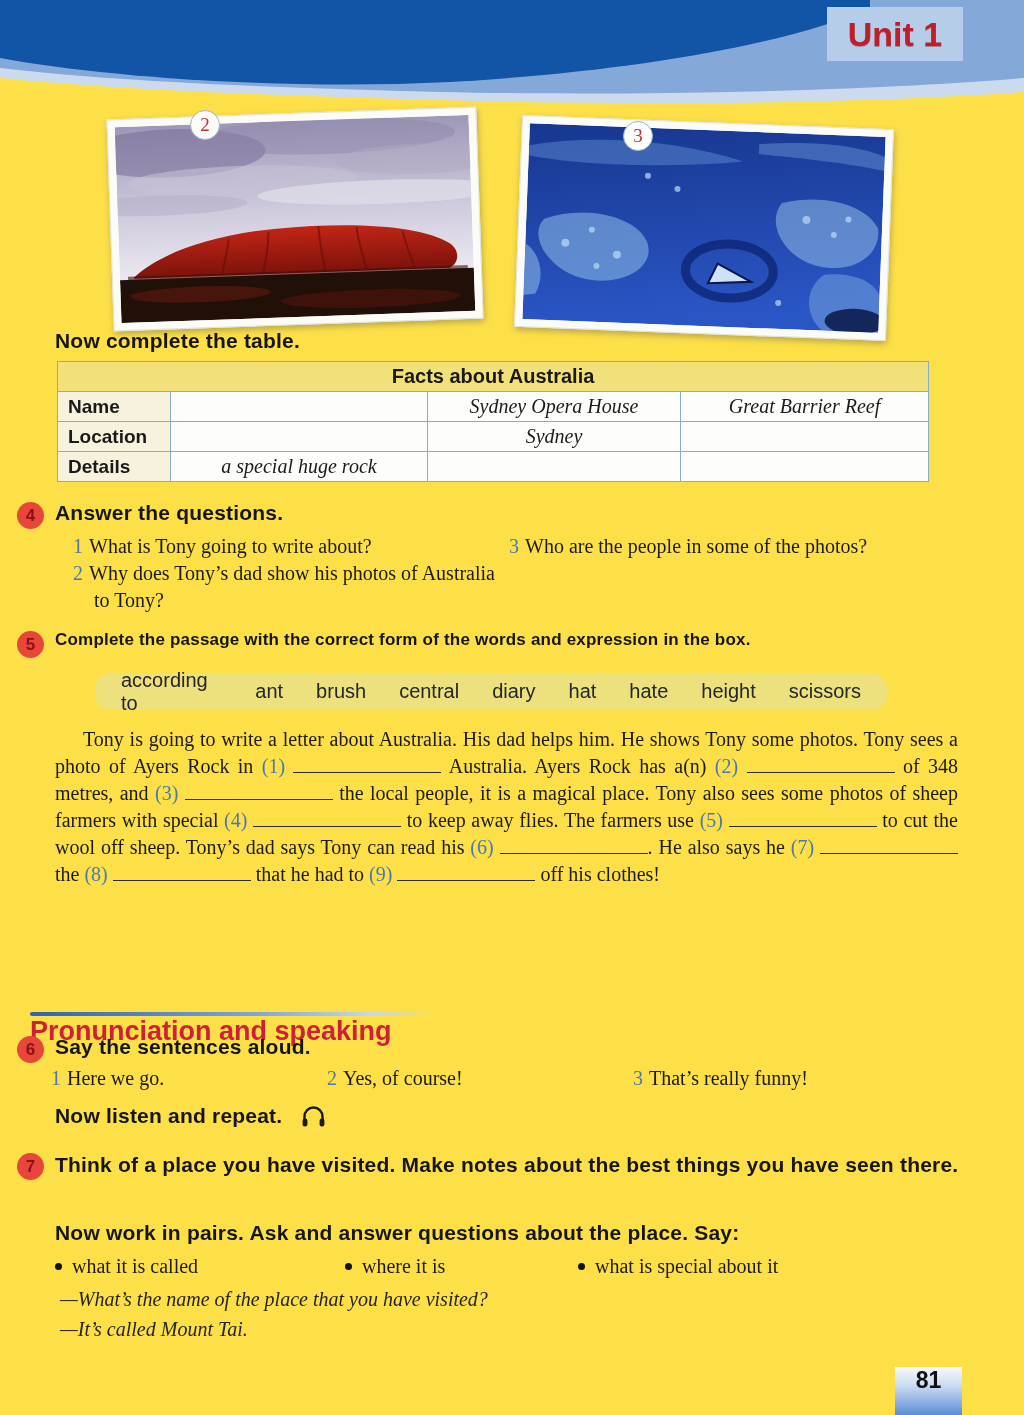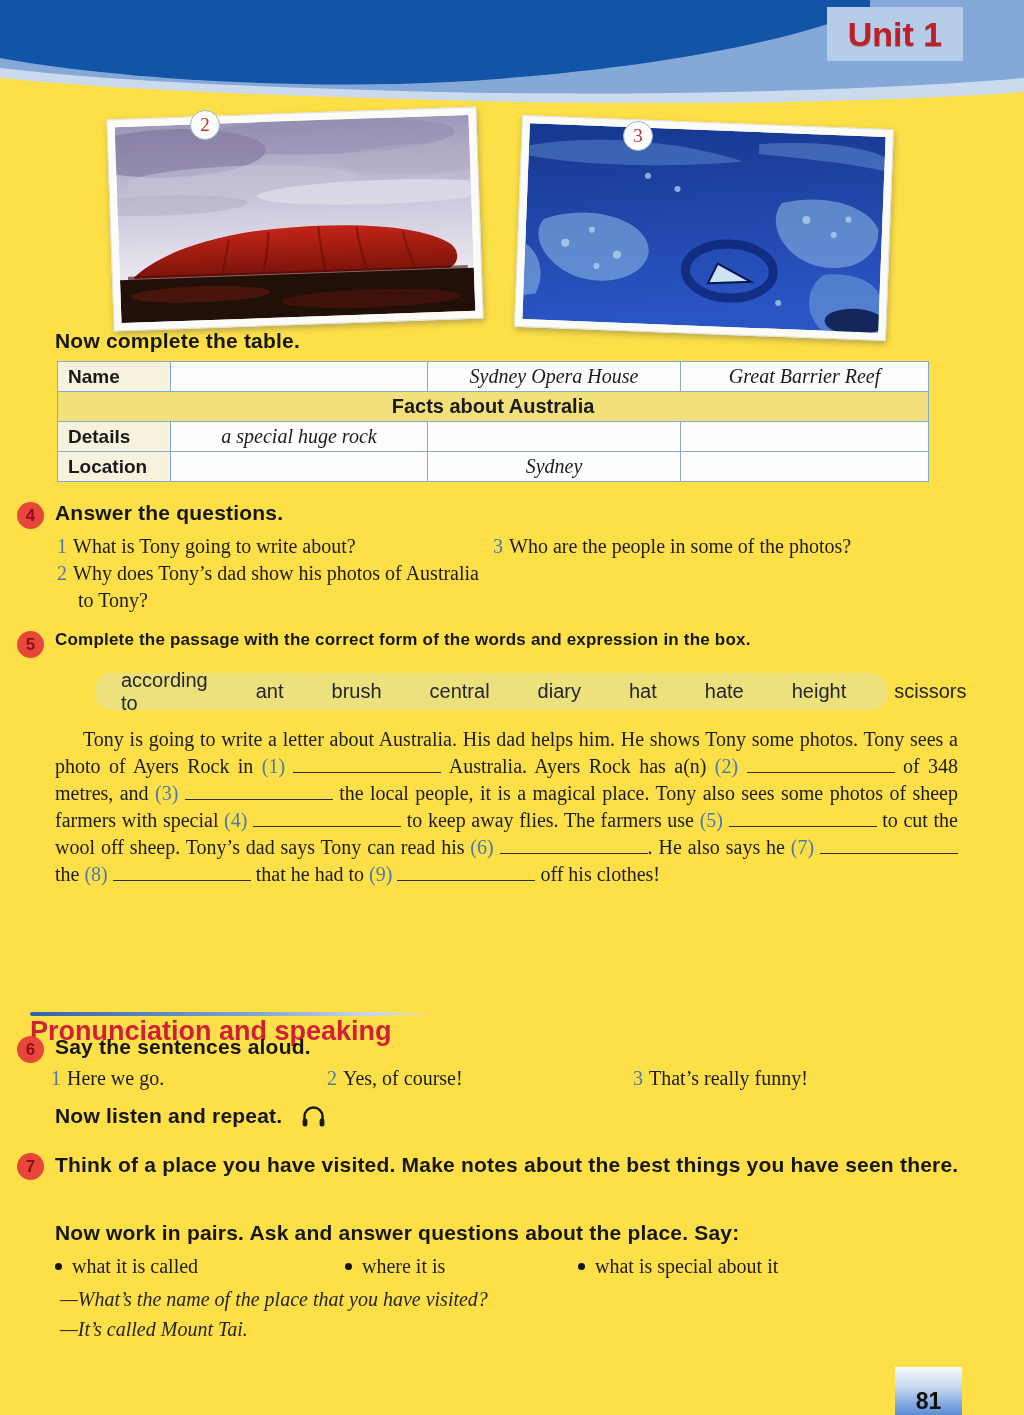--- a/index.html
+++ b/index.html
@@ -43,28 +43,28 @@
   
   table.facts {
     position:absolute; left:57px; top:361px; width:871px;
     border-collapse:collapse; table-layout:fixed; background:#fdfdfc;
   }
   table.facts td { border:1px solid #85abce; height:30px; vertical-align:middle; }
   td.t-title { background:#f2e17b; text-align:center; font:700 20px "Liberation Sans", sans-serif; color:#1a1a1a; }
   td.t-label { background:#f6f2dd; font:700 19px "Liberation Sans", sans-serif; color:#1a1a1a; padding-left:10px; }
   td.t-cell  { font:italic 400 20px "Liberation Serif", serif; color:#1b1b1b; text-align:center; }
   
-  .qcol { position:absolute; font:400 20px "Liberation Serif", serif; color:#1c1c1c; line-height:27px; }
+  .qcol { position:absolute; font:400 20px "Liberation Serif", serif; color:#1c1c1c; line-height:27px;margin-left:16px; }
   .qitem { padding-left:21px; text-indent:-21px; }
   .qnum { color:#4a78b0; margin-right:6px; }
   
   .word-box {
     position:absolute; left:95px; top:673px; width:792px; height:37px;
     background:#ece17c; border-radius:16px;
-    display:flex; align-items:center; gap:48px; padding:0 26px;
+    display:flex; align-items:center; gap:33px; padding:0 26px;
     font:400 20px "Liberation Sans", sans-serif; color:#24262b;
   }
   
   .passage {
     position:absolute; left:55px; top:726px; width:903px;
     font:400 20px "Liberation Serif", serif; color:#1c1c1c;
     line-height:27px; text-align:justify; text-indent:28px;
   }
   .pnum { color:#4a78b0; }
   .blank { display:inline-block; width:148px; height:15px; border-bottom:1.6px solid #2c2c2c; }
@@ -78,21 +78,21 @@
   }
   
   .sline { position:absolute; font:400 20px "Liberation Serif", serif; color:#1c1c1c; white-space:nowrap; }
   .listen-row { position:absolute; left:55px; top:1103px; display:flex; align-items:center; gap:18px; }
   .dot { display:inline-block; width:7px; height:7px; border-radius:50%; background:#121212; margin-right:10px; vertical-align:3px; }
   .dialog { position:absolute; font:italic 400 20px "Liberation Serif", serif; color:#242424; white-space:nowrap; }
   
   .page-num {
     position:absolute; left:895px; top:1367px; width:67px; height:48px;
     background:linear-gradient(to bottom,#f8fafd 0%,#c9daf0 40%,#5b8cd6 100%);
-    display:flex; align-items:flex-end; justify-content:center;
+    display:flex; align-items:flex-start; justify-content:center;
     font:700 23px "Liberation Sans", sans-serif; color:#101010;
   }
 </style>
 </head>
 <body>
 
 <div class="page">
 
   <svg class="hdr-svg" width="1024" height="112" viewBox="0 0 1024 112">
     <path d="M0,0 H1024 V92 C860,104 620,106 440,100 C280,96 120,90 0,78 Z" fill="#ccdaee"></path>
@@ -182,38 +182,38 @@
 
   <table class="facts">
     <colgroup>
         <col style="width:113px">
         <col style="width:257px">
         <col style="width:253px">
         <col style="width:248px">
       </colgroup>
     <tbody>
         <tr>
+          <td class="t-title" colspan="4">Facts about Australia</td>
+        </tr>
+    <tr>
       <td class="t-label">Name</td>
       <td class="t-cell"></td>
       <td class="t-cell">Sydney Opera House</td>
       <td class="t-cell">Great Barrier Reef</td>
     </tr>
     <tr>
-          <td class="t-title" colspan="4">Facts about Australia</td>
-        </tr>
+      <td class="t-label">Location</td>
+      <td class="t-cell"></td>
+      <td class="t-cell">Sydney</td>
+      <td class="t-cell"></td>
+    </tr>
     <tr>
       <td class="t-label">Details</td>
       <td class="t-cell">a special huge rock</td>
       <td class="t-cell"></td>
-      <td class="t-cell"></td>
-    </tr>
-    <tr>
-      <td class="t-label">Location</td>
-      <td class="t-cell"></td>
-      <td class="t-cell">Sydney</td>
       <td class="t-cell"></td>
     </tr>
   </tbody>
     </table>
 
   <div class="badge" style="left:17px; top:502px;">4</div>
   <div class="abs instr" style="left:55px; top:501px;">Answer the questions.</div>
   <div class="qcol" style="left:57px; top:533px; width:436px;">
     <div class="qitem"><span class="qnum">1</span><span>What is Tony going to write about?</span></div>
     <div class="qitem"><span class="qnum">2</span><span>Why does Tony’s dad show his photos of Australia to Tony?</span></div>

